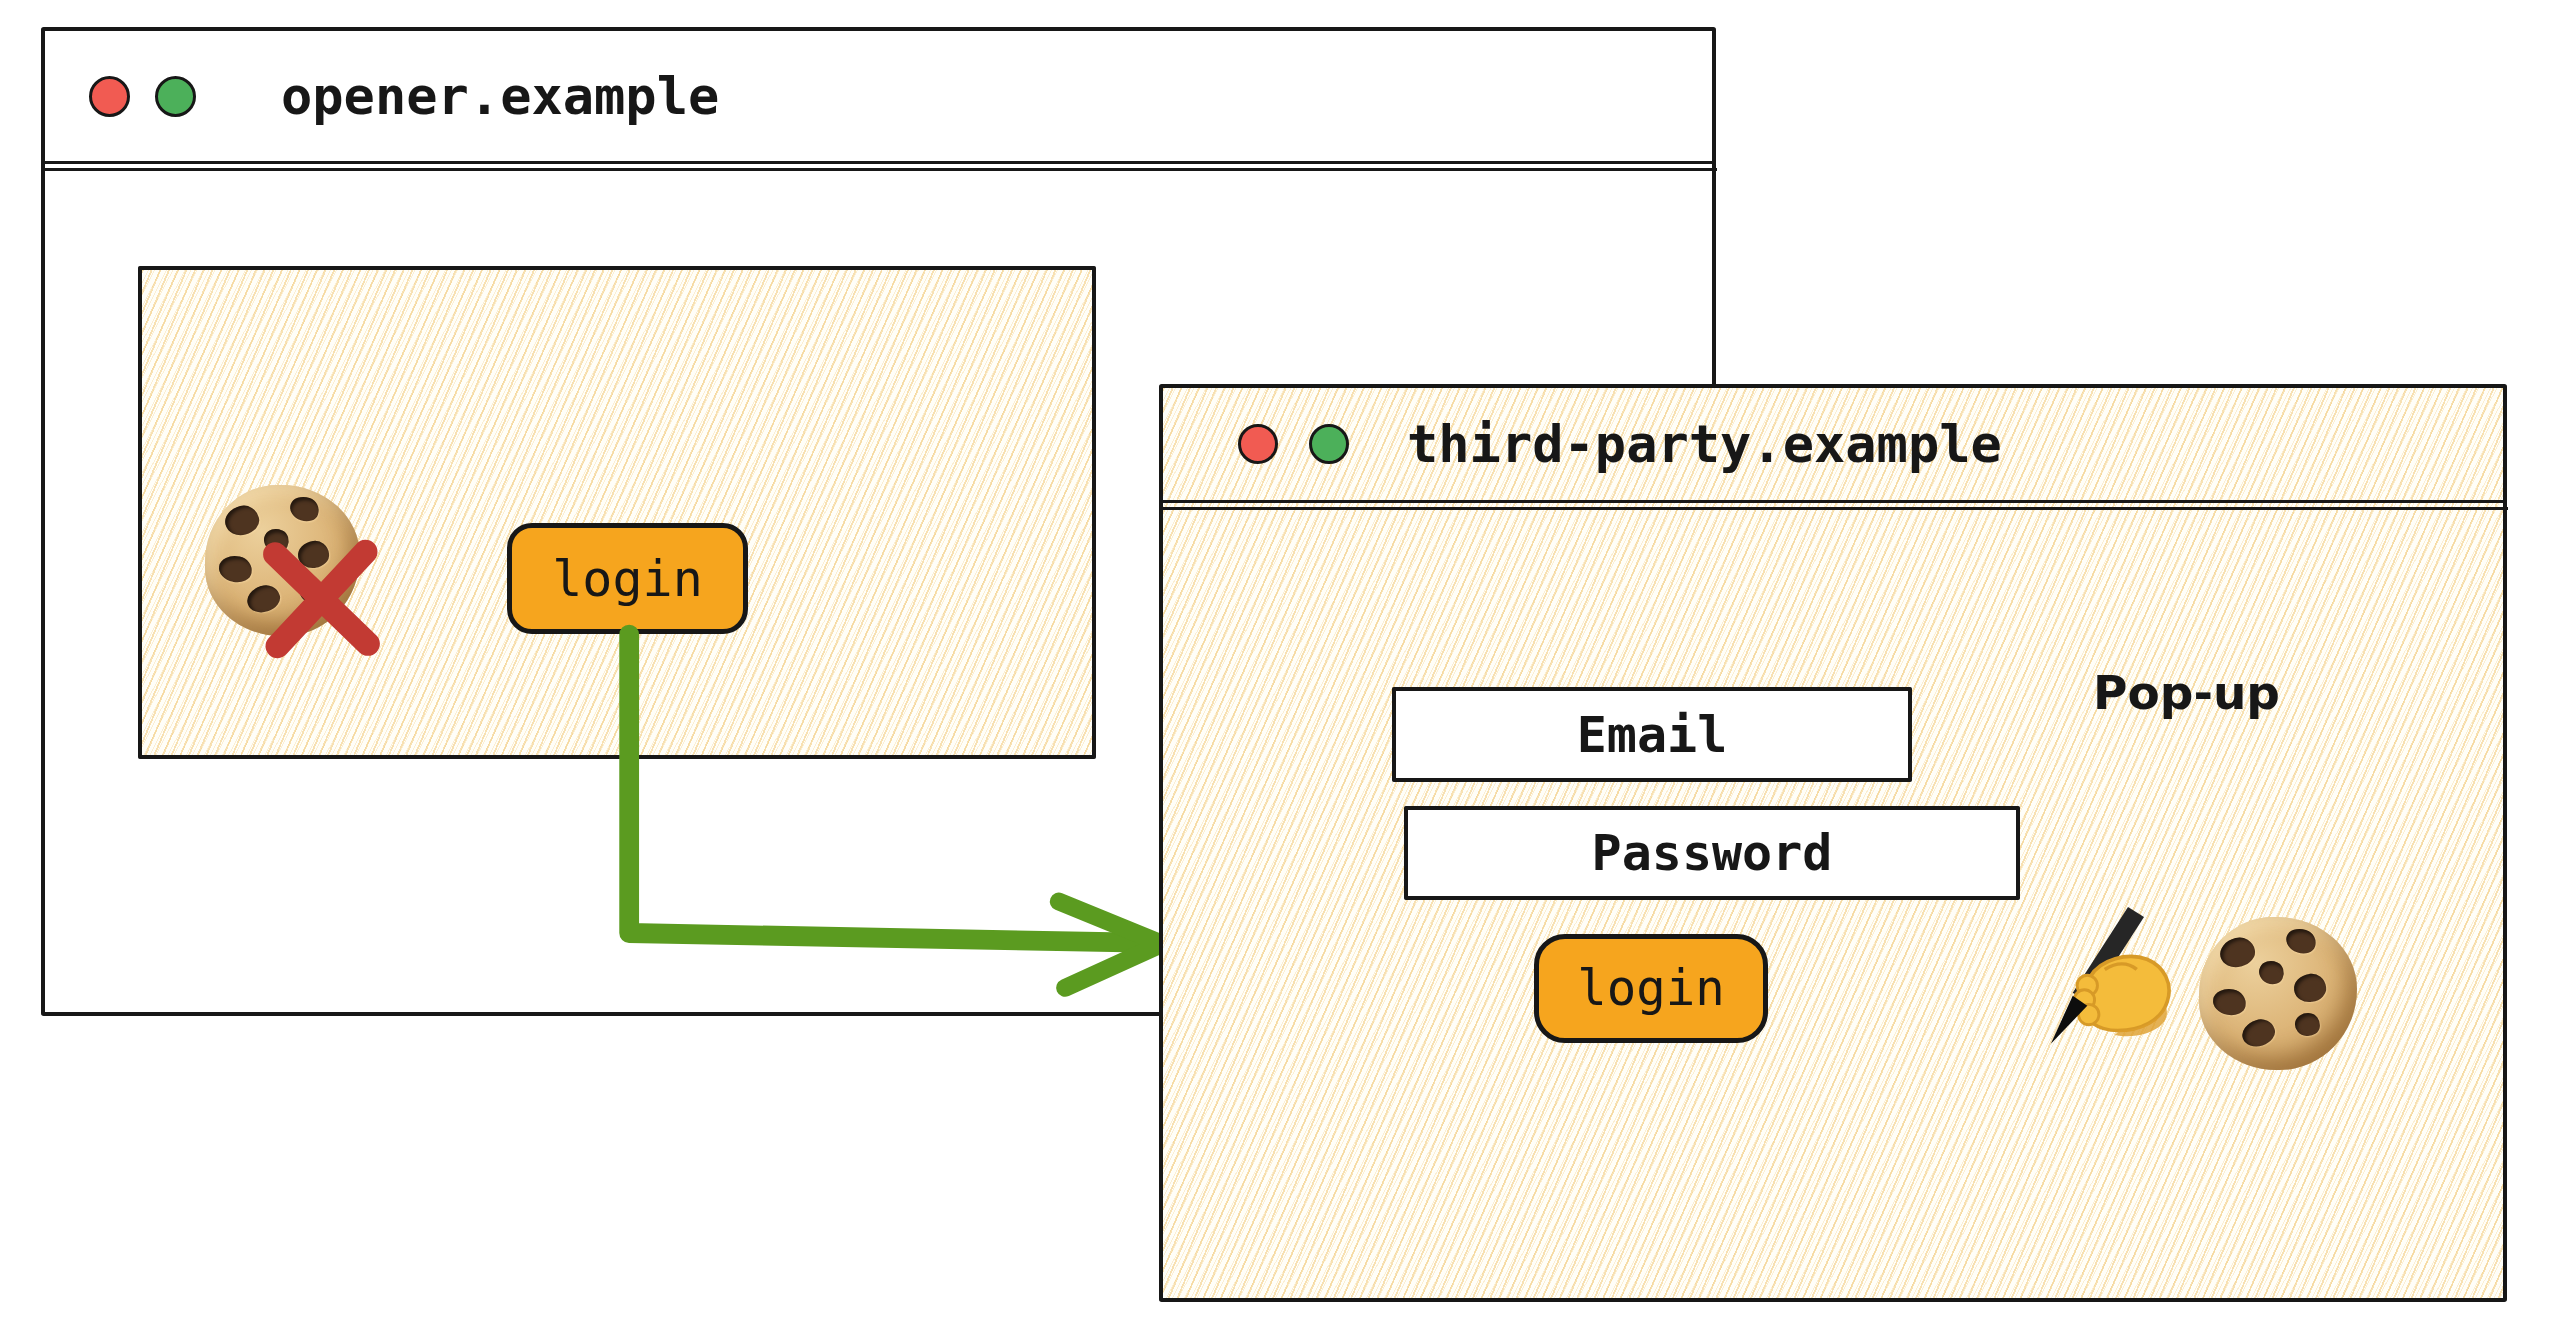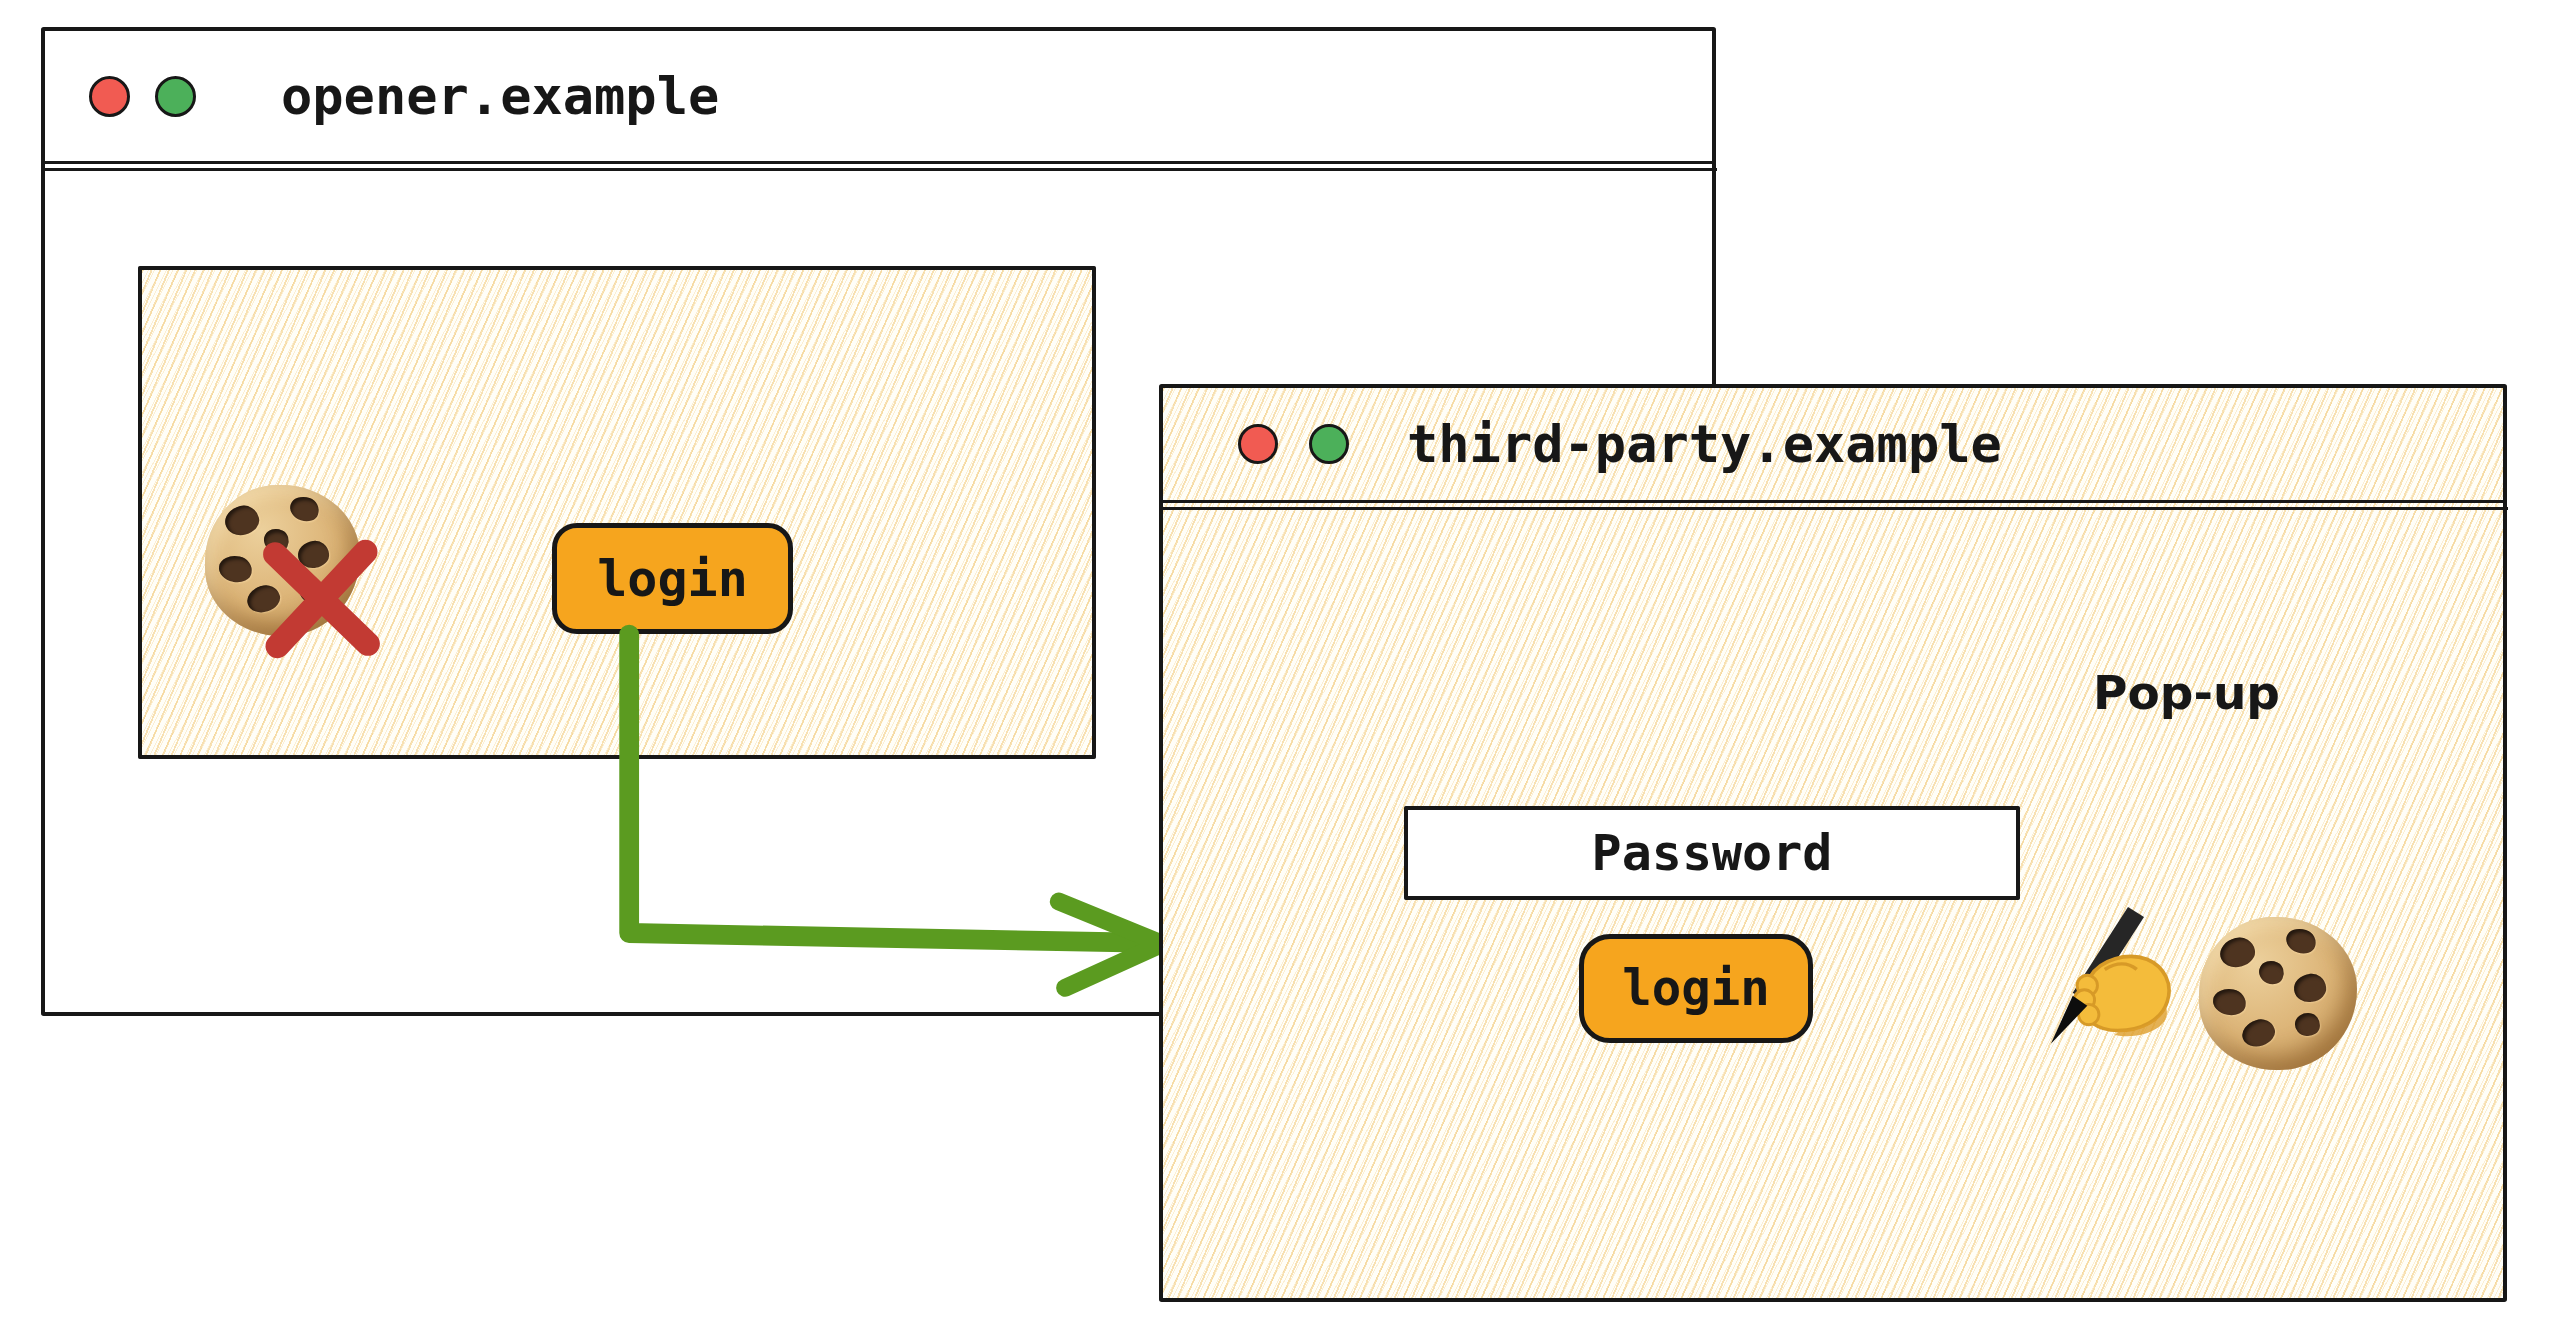--- a/index.html
+++ b/index.html
@@ -78,23 +78,22 @@
   .redx::before,.redx::after{
     content:'';position:absolute;left:50%;top:50%;width:153px;height:24px;margin:-11.7px 0 0 -76px;
     background:var(--cross-red);border-radius:12.6px;
   }
   .redx::before{transform:rotate(44deg)}
   .redx::after{transform:rotate(-47deg)}
 
   .login-btn{
     position:absolute;display:flex;align-items:center;justify-content:center;
     background:var(--button-orange);border:5.4px solid var(--ink);border-radius:25px;
-    font-family:"DejaVu Sans Mono","Liberation Mono",monospace;font-weight:bold;color:var(--ink);
+    font-family:"DejaVu Sans Mono","Liberation Mono",monospace;font-weight:normal;color:var(--ink);
     cursor:pointer;
-    margin-left:45px;
   }
   .iframe-login{left:365px;top:253px;width:241px;height:111px;font-size:50px}
 
   
   .arrow{position:absolute;left:0;top:0;width:2576px;height:1324px;z-index:5;pointer-events:none}
 
   
   .popup{left:1159px;top:384px;width:1348px;height:918px;z-index:10}
   .popup .titlebar{height:115px;padding-left:75px}
   .popup .dot{width:40px;height:40px}
@@ -155,20 +154,21 @@
   </svg>
 
   <section class="window popup hatch">
     <header class="titlebar">
       <span class="dot red"></span>
       <span class="dot green"></span>
       <span class="title">third-party.example</span>
     </header>
     <div class="popup-body">
 
+      <div class="field field-email">Email</div>
       <div class="field field-password">Password</div>
 
       <button class="login-btn popup-login">login</button>
 
       <div class="popup-label">Pop-up</div>
 
       <svg class="writing-hand" viewBox="0 0 110 110" xmlns="http://www.w3.org/2000/svg">
         <polygon points="66,2 77,9 39,68 28,61" fill="#262626"></polygon>
         <path d="M40 50 C47 38 66 33 79 38 C91 43 97 55 93 67 C89 80 75 87 59 87 C45 87 36 80 35 70 C34 61 36 56 40 50 Z" fill="#F4BC3B" stroke="#D79A27" stroke-width="2.5"></path>
         <circle cx="38" cy="56" r="7" fill="#F4BC3B" stroke="#D79A27" stroke-width="2"></circle>

